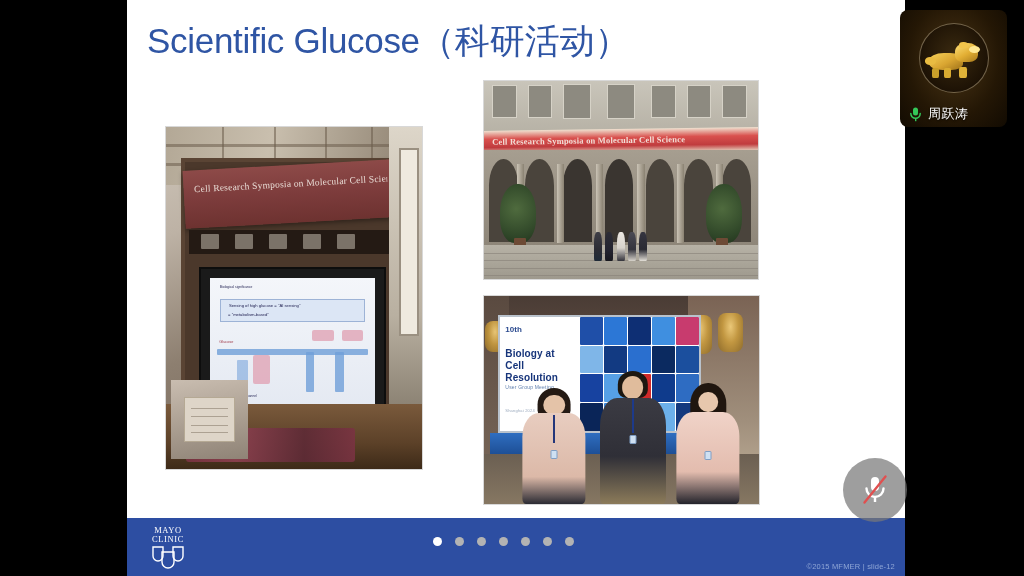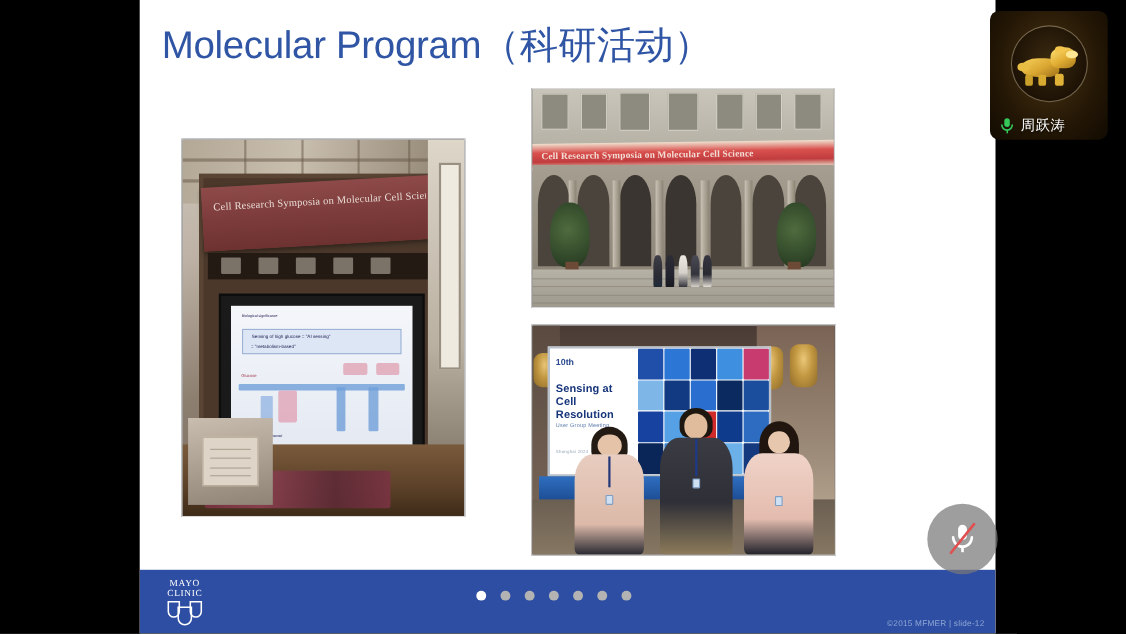--- a/index.html
+++ b/index.html
@@ -268,21 +268,21 @@
   }
   #mute-icon { position: relative; width: 28px; height: 32px; }
 </style>
 </head>
 <body>
 
 <div id="app">
 
   <div id="slide">
 
-    <div id="slide-title"><span>Molecular Program</span><span class="cjk">（科研活动）</span></div>
+    <div id="slide-title"><span>Scientific Glucose</span><span class="cjk">（科研活动）</span></div>
 
 
     <div class="photo" id="photo-lecture">
       <div class="ph1-wall"></div>
       <div class="ph1-ceiling">
         <div class="ph1-ceilbeam" style="left:0;top:30%;width:100%"></div>
         <div class="ph1-ceilbeam" style="left:0;top:62%;width:100%"></div>
         <div class="ph1-ceilbeam" style="left:22%;top:0;width:2px;height:100%"></div>
         <div class="ph1-ceilbeam" style="left:42%;top:0;width:2px;height:100%"></div>
         <div class="ph1-ceilbeam" style="left:62%;top:0;width:2px;height:100%"></div>
@@ -379,21 +379,21 @@
       <div class="ph3-room"></div>
       <div class="ph3-wallR"></div>
       <div class="ph3-wallL"></div>
       <div class="ph3-sconce" style="right:6%;top:8%"></div>
       <div class="ph3-sconce" style="right:17%;top:9%"></div>
       <div class="ph3-sconce" style="left:0.5%;top:12%;width:7%;height:15%"></div>
 
       <div class="ph3-screen">
         <div class="ph3-left">
           <div class="ph3-ten">10th</div>
-          <div class="ph3-h1"><span>Sensing at</span><br><span>Cell Resolution</span></div>
+          <div class="ph3-h1"><span>Biology at</span><br><span>Cell Resolution</span></div>
           <div class="ph3-h2">User Group Meeting</div>
           <div class="ph3-h3">Shanghai  2024</div>
         </div>
         <div class="ph3-tiles">
           <div style="background:#1f4fa8"></div>
             <div style="background:#2c77d6"></div>
           <div style="background:#0e2f74"></div>
             <div style="background:#3f8fe0"></div>
           <div style="background:#c83b6e"></div>
           <div style="background:#7fb6e8"></div>

